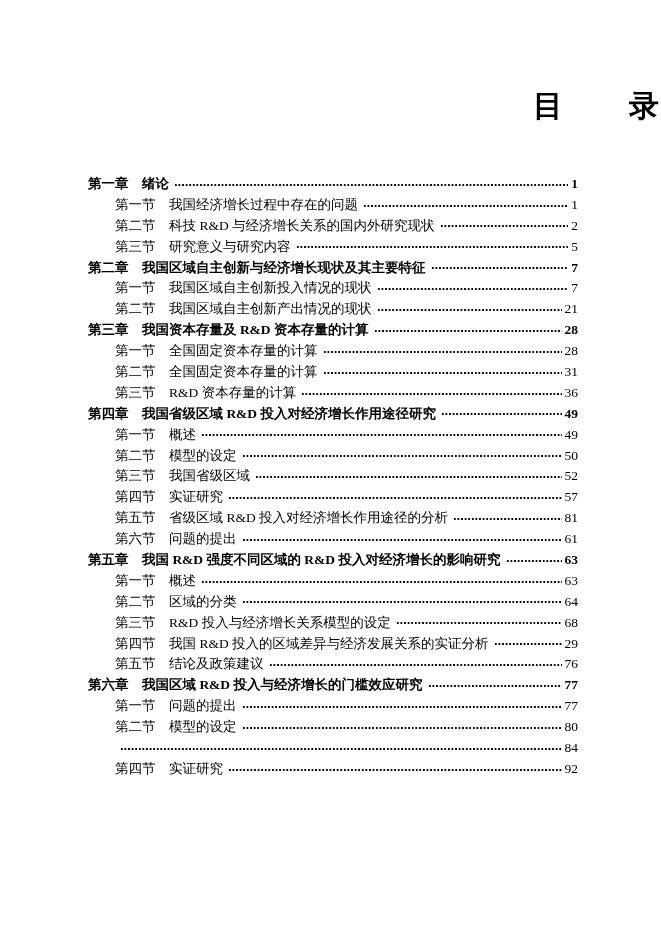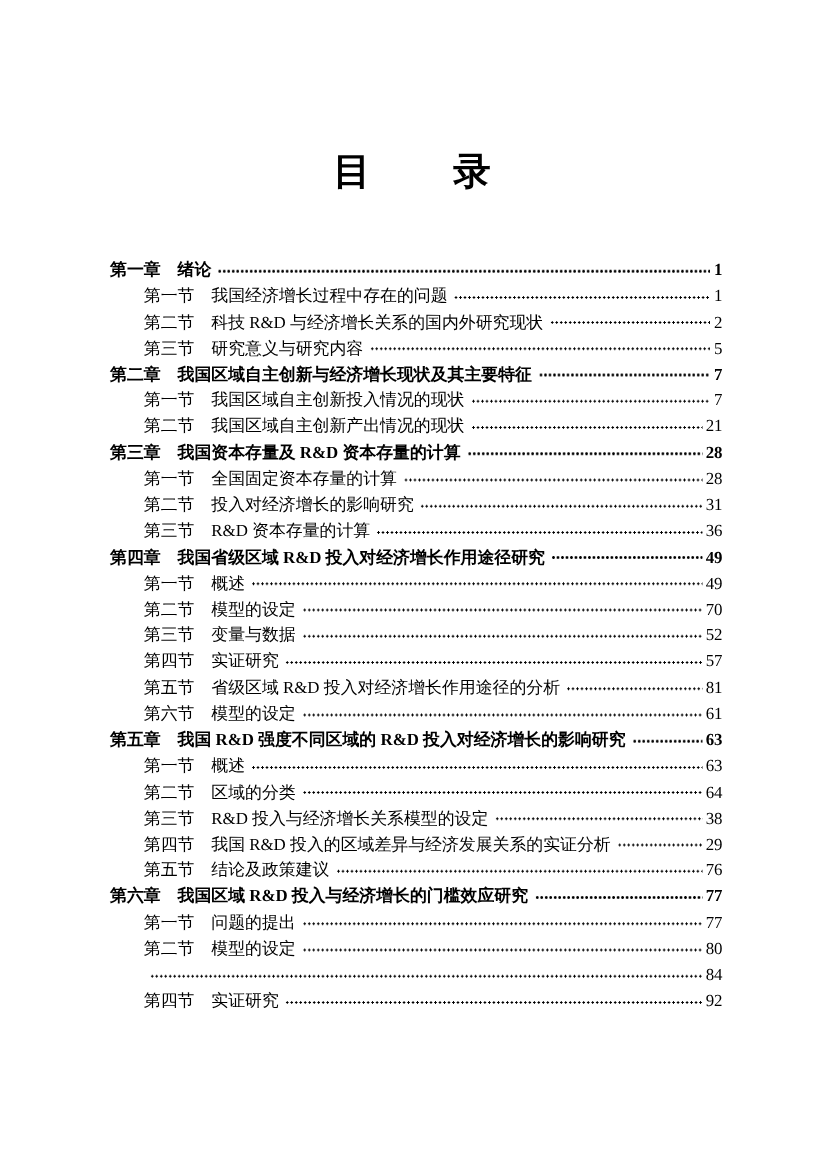--- a/index.html
+++ b/index.html
@@ -6,22 +6,22 @@
   html, body { background: #ffffff; }
   body {
     width: 661px;
     height: 925px;
     overflow: hidden;
     font-family: "Liberation Serif", "DejaVu Serif", serif;
     color: #000;
     position: relative;
   }
   .page-title {
-    text-align: center;
-    margin-top: 120px;
+    text-align: right;
+    margin-top: 88px;
     font-size: 30px;
     font-weight: bold;
     line-height: 36px;
     letter-spacing: 2px;
     white-space: pre;
   }
   .toc {
     margin: 50px 83px 0 88px;
   }
   .toc-row {
@@ -103,21 +103,21 @@
     <span class="toc-page">28</span>
   </div>
 
   <div class="toc-row section">
     <span class="toc-label">第一节　全国固定资本存量的计算</span>
     <span class="dot-leader"></span>
     <span class="toc-page">28</span>
   </div>
 
   <div class="toc-row section">
-    <span class="toc-label">第二节　投入对经济增长的影响研究</span>
+    <span class="toc-label">第二节　全国固定资本存量的计算</span>
     <span class="dot-leader"></span>
     <span class="toc-page">31</span>
   </div>
 
   <div class="toc-row section">
     <span class="toc-label">第三节　R&amp;D 资本存量的计算</span>
     <span class="dot-leader"></span>
     <span class="toc-page">36</span>
   </div>
 
@@ -129,43 +129,43 @@
 
   <div class="toc-row section">
     <span class="toc-label">第一节　概述</span>
     <span class="dot-leader"></span>
     <span class="toc-page">49</span>
   </div>
 
   <div class="toc-row section">
     <span class="toc-label">第二节　模型的设定</span>
     <span class="dot-leader"></span>
-    <span class="toc-page">70</span>
-  </div>
-
-  <div class="toc-row section">
-    <span class="toc-label">第三节　变量与数据</span>
+    <span class="toc-page">50</span>
+  </div>
+
+  <div class="toc-row section">
+    <span class="toc-label">第三节　我国省级区域</span>
     <span class="dot-leader"></span>
     <span class="toc-page">52</span>
   </div>
 
   <div class="toc-row section">
     <span class="toc-label">第四节　实证研究</span>
     <span class="dot-leader"></span>
     <span class="toc-page">57</span>
   </div>
 
   <div class="toc-row section">
     <span class="toc-label">第五节　省级区域 R&amp;D 投入对经济增长作用途径的分析</span>
     <span class="dot-leader"></span>
     <span class="toc-page">81</span>
   </div>
 
   <div class="toc-row section">
-    <span class="toc-label">第六节　模型的设定</span>
+    <span class="toc-label">第六节　问题的提出</span>
     <span class="dot-leader"></span>
     <span class="toc-page">61</span>
   </div>
 
   <div class="toc-row chapter">
     <span class="toc-label">第五章　我国 R&amp;D 强度不同区域的 R&amp;D 投入对经济增长的影响研究</span>
     <span class="dot-leader"></span>
     <span class="toc-page">63</span>
   </div>
 
@@ -177,21 +177,21 @@
 
   <div class="toc-row section">
     <span class="toc-label">第二节　区域的分类</span>
     <span class="dot-leader"></span>
     <span class="toc-page">64</span>
   </div>
 
   <div class="toc-row section">
     <span class="toc-label">第三节　R&amp;D 投入与经济增长关系模型的设定</span>
     <span class="dot-leader"></span>
-    <span class="toc-page">38</span>
+    <span class="toc-page">68</span>
   </div>
 
   <div class="toc-row section">
     <span class="toc-label">第四节　我国 R&amp;D 投入的区域差异与经济发展关系的实证分析</span>
     <span class="dot-leader"></span>
     <span class="toc-page">29</span>
   </div>
 
   <div class="toc-row section">
     <span class="toc-label">第五节　结论及政策建议</span>

